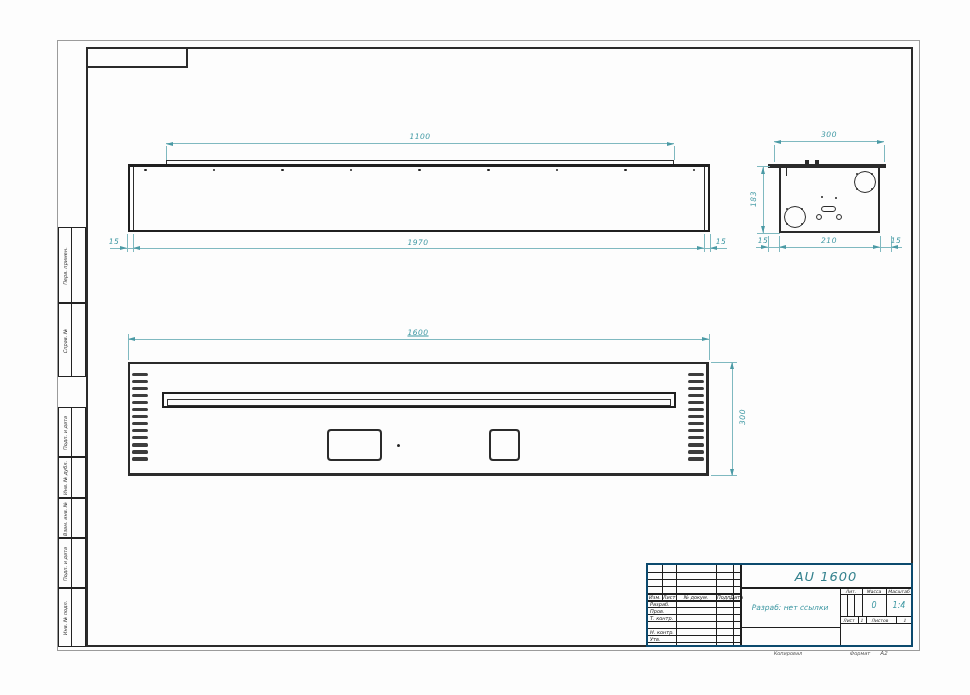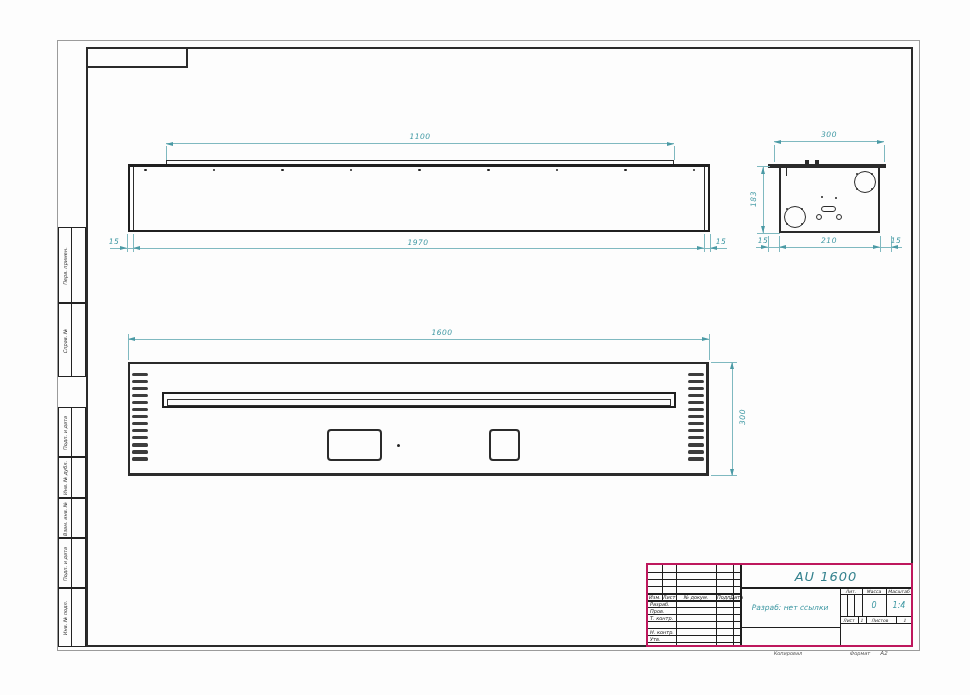--- a/index.html
+++ b/index.html
@@ -25,21 +25,21 @@
   
   .circ{position:absolute;box-sizing:border-box;border:1.6px solid #2b2b2b;border-radius:50%;}
   .bolt{position:absolute;width:2.2px;height:2.2px;background:#222;border-radius:50%;}
   
   .strip{position:absolute;box-sizing:border-box;border:1.5px solid #222;left:58px;width:28px;background:#fdfdfd;}
   .strip-div{position:absolute;left:12px;top:0;bottom:0;width:1px;background:#222;}
   .strip-label{position:absolute;left:6px;color:#333;font-size:5px;font-style:italic;white-space:nowrap;
                transform:translate(-50%,-50%) rotate(-90deg);}
   
   .tb{position:absolute;left:646px;top:563px;width:267px;height:84px;box-sizing:border-box;
-      border:2px solid #be185d;background:#fdfdfd;}
+      border:2px solid #0c4a6e;background:#fdfdfd;}
   .tb .ln{background:#1e1e1e;}
   .tbt{position:absolute;color:#222;font-size:5px;font-style:italic;white-space:nowrap;
        transform:translate(-50%,-50%);}
   .tbt-left{position:absolute;color:#222;font-size:5px;font-style:italic;white-space:nowrap;
        transform:translateY(-50%);}
   .teal{color:#3d97a2;}
   .small-note{position:absolute;color:#555;font-size:5px;font-style:italic;white-space:nowrap;
        transform:translate(-50%,-50%);}
 </style>
 </head>
@@ -145,21 +145,21 @@
 
     <div class="abs" style="left:327px;top:429px;width:55px;height:32px;border:2px solid #2b2b2b;border-radius:4px;box-sizing:border-box;"></div>
     <div class="bolt" style="left:396.5px;top:443.5px;width:3px;height:3px;"></div>
     <div class="abs" style="left:489px;top:429px;width:31px;height:32px;border:2px solid #2b2b2b;border-radius:4px;box-sizing:border-box;"></div>
 
     <div class="tln" style="left:128px;top:334px;width:1px;height:26px;"></div>
     <div class="tln" style="left:709px;top:334px;width:1px;height:26px;"></div>
     <div class="tln" style="left:128px;top:339px;width:581px;height:1px;"></div>
     <div class="ar arl" style="left:128px;top:337px;"></div>
     <div class="ar arr" style="left:702px;top:337px;"></div>
-    <span class="dt" style="left:442px;top:332px;">1600</span>
+    <span class="dt" style="left:418px;top:332px;text-decoration:underline;">1600</span>
 
     <div class="tln" style="left:711px;top:362px;width:26px;height:1px;"></div>
     <div class="tln" style="left:711px;top:475px;width:26px;height:1px;"></div>
     <div class="tln" style="left:732px;top:362px;width:1px;height:114px;"></div>
     <div class="ar aru" style="left:730px;top:362px;"></div>
     <div class="ar ard" style="left:730px;top:469px;"></div>
     <span class="dtv" style="left:742px;top:417px;">300</span>
   </div>
 
   <div class="strip" style="top:227px;height:76px;">

